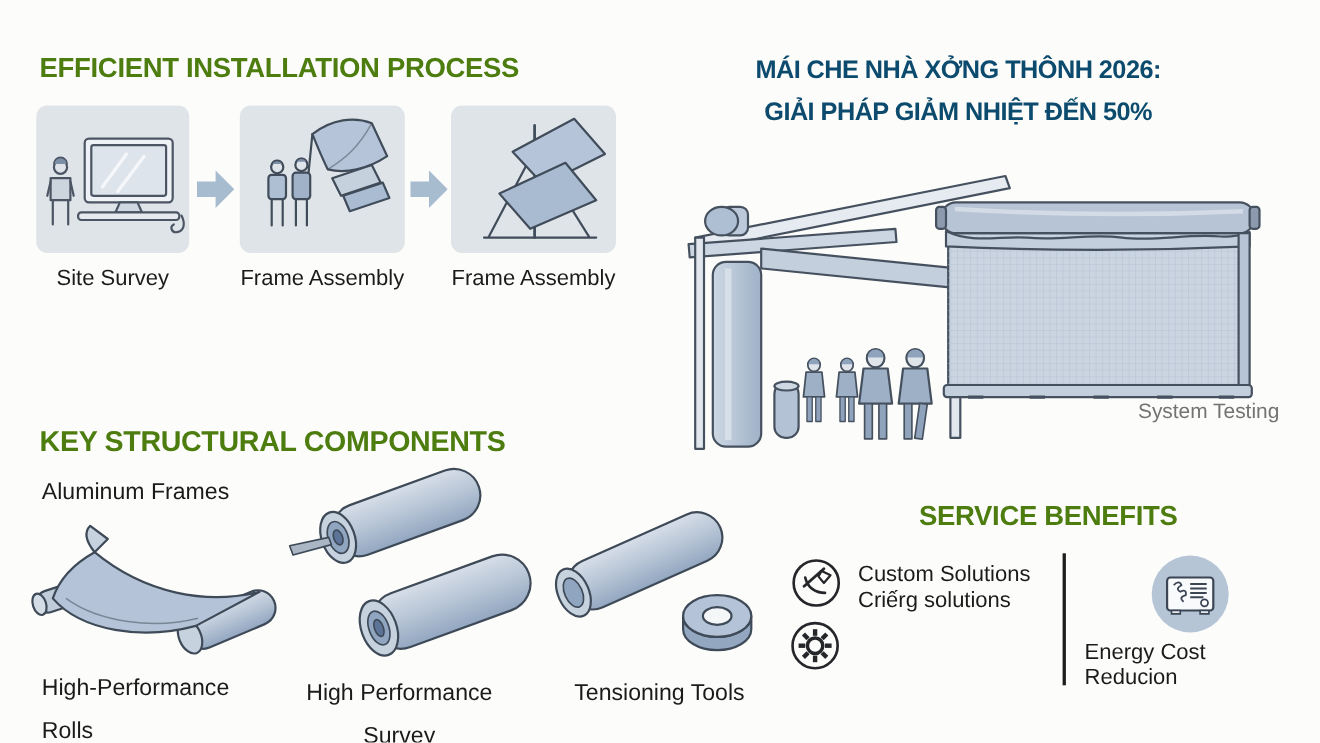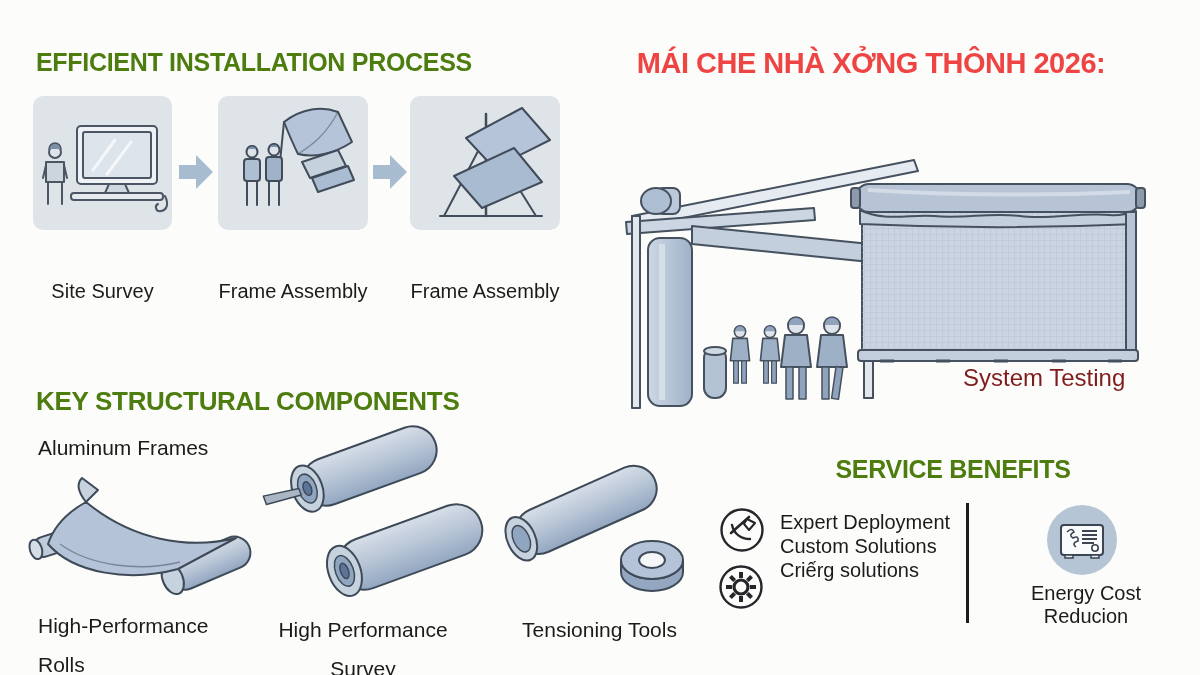--- a/index.html
+++ b/index.html
@@ -16,38 +16,38 @@
     font-weight:700;
     letter-spacing:-0.3px;
     color:#4d7c0f;
   }
   .process-title{left:36px;top:48px;font-size:25px;}
   .components-title{left:36px;top:386px;font-size:26px;}
   .benefits-title{left:753px;top:455px;width:400px;text-align:center;font-size:25px;}
   .headline{
     left:615px;top:44px;width:512px;
     text-align:center;font-weight:700;
-    font-size:29px;line-height:38px;letter-spacing:-0.5px;color:#ef4444;
+    font-size:23px;line-height:38px;letter-spacing:-0.5px;color:#0c4a6e;
   }
   .step-box{
     top:96px;height:134px;
     background:#dfe4e9;
     border-radius:10px;
   }
   .step-box svg{display:block;}
   .arrow{top:152px;width:34px;height:40px;}
   .step-label{
-    top:242px;font-size:20px;text-align:center;color:#1b1b1b;margin-top:38px;
+    top:242px;font-size:20px;text-align:center;color:#1b1b1b;
   }
   .plain-label{font-size:21px;color:#1b1b1b;}
-  .caption{left:963px;top:364px;width:200px;text-align:left;font-size:24px;color:#7f1d1d;}
+  .caption{left:963px;top:364px;width:200px;text-align:right;font-size:19px;color:#737373;}
   .comp-label{font-size:21px;color:#1b1b1b;line-height:39px;}
   .benefit-lines{left:780px;top:510px;width:200px;font-size:20px;line-height:24px;color:#1b1b1b;}
   .divider{left:966px;top:503px;width:3px;height:120px;background:#1d1d1d;}
-  .energy-label{left:986px;top:582px;width:200px;text-align:center;font-size:20px;color:#1b1b1b;}
+  .energy-label{left:986px;top:582px;width:200px;font-size:20px;color:#1b1b1b;}
 </style>
 </head>
 <body>
 
 <svg width="0" height="0" style="position:absolute">
   <defs>
     <linearGradient id="cg" x1="0" y1="0" x2="0" y2="1">
       <stop offset="0" stop-color="#d6dee8"></stop>
       <stop offset="0.45" stop-color="#bac7d7"></stop>
       <stop offset="1" stop-color="#93a7c1"></stop>
@@ -130,20 +130,21 @@
   </svg>
   </span>
 </div>
 
 <div class="abs step-label" style="left:33px;width:139px;">Site Survey</div>
 <div class="abs step-label" style="left:218px;width:150px;">Frame Assembly</div>
 <div class="abs step-label" style="left:410px;width:150px;">Frame Assembly</div>
 
 <div class="abs headline">
   <div>MÁI CHE NHÀ XỞNG THÔNH 2026:</div>
+  <div>GIẢI PHÁP GIẢM NHIỆT ĐẾN 50%</div>
 </div>
 
 <div class="abs" style="left:618px;top:150px;">
   <svg width="560" height="270" viewBox="0 0 560 270">
     <g stroke="#46515f" stroke-width="2" stroke-linejoin="round" fill="none">
 
       <path d="M14,66 L296,10 L300,21 L20,77 Z" fill="#e6ebf1"></path>
 
       <rect x="38" y="38" width="24" height="26" rx="7" fill="#bcc9da"></rect>
       <ellipse cx="38" cy="51" rx="15" ry="13" fill="#aebfd3"></ellipse>
@@ -286,21 +287,20 @@
       <rect x="22" y="9" width="4" height="6" transform="rotate(135 24 24)"></rect>
       <rect x="22" y="9" width="4" height="6" transform="rotate(180 24 24)"></rect>
       <rect x="22" y="9" width="4" height="6" transform="rotate(225 24 24)"></rect>
       <rect x="22" y="9" width="4" height="6" transform="rotate(270 24 24)"></rect>
       <rect x="22" y="9" width="4" height="6" transform="rotate(315 24 24)"></rect>
     </g>
   </svg>
 </div>
 
 <div class="abs benefit-lines">
-  <div>Expert Deployment</div>
   <div>Custom Solutions</div>
   <div>Criếrg solutions</div>
 </div>
 
 <div class="abs divider"></div>
 
 <div class="abs" style="left:1046px;top:504px;">
   <svg width="72" height="72" viewBox="0 0 72 72">
     <circle cx="36" cy="36" r="35" fill="#b6c5d6"></circle>
     <rect x="15" y="21" width="42" height="30" rx="3" fill="#f8fafc" stroke="#3b4553" stroke-width="2"></rect>

